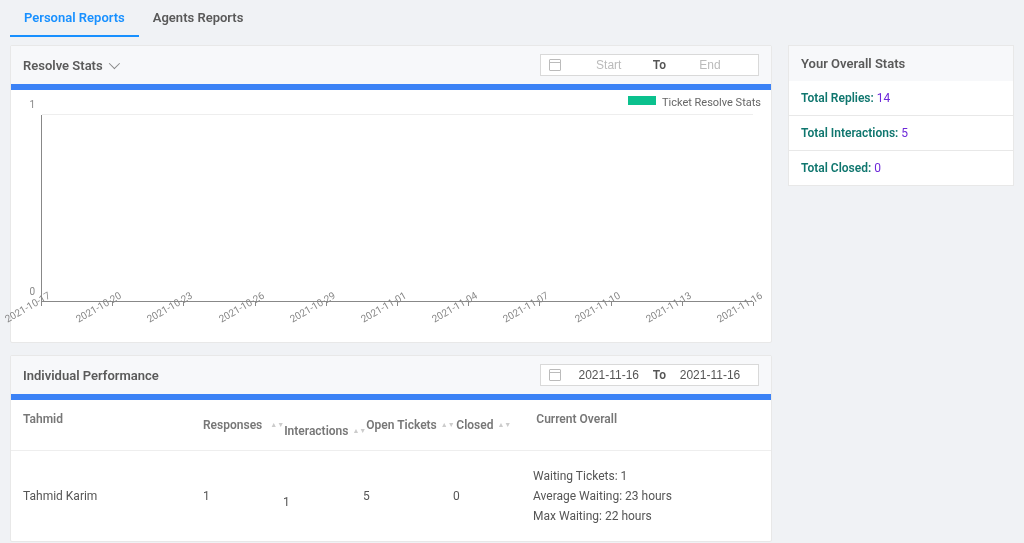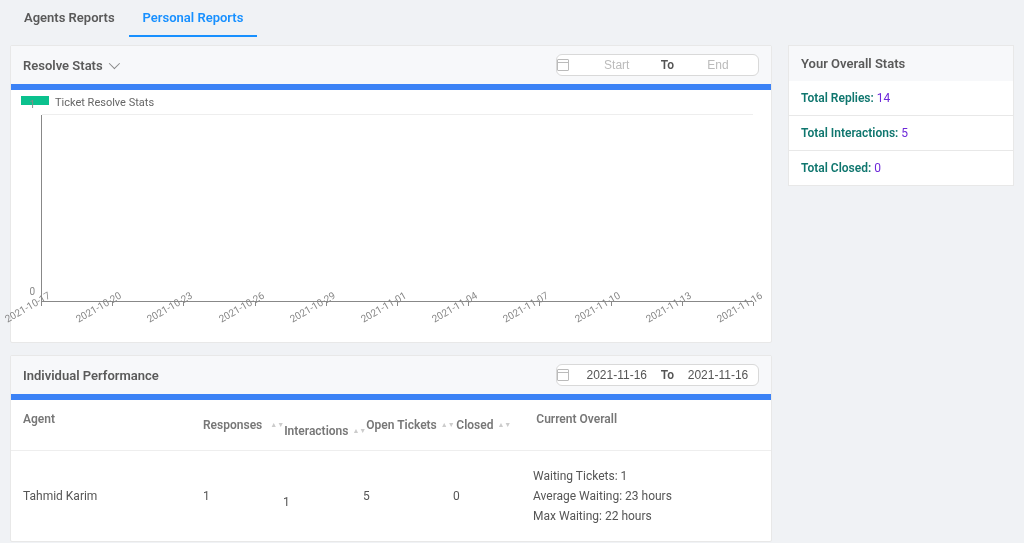--- a/index.html
+++ b/index.html
@@ -59,22 +59,22 @@
       width: 8px; height: 8px;
       border-right: 1.5px solid #888;
       border-bottom: 1.5px solid #888;
       transform: rotate(45deg) translateY(-2px);
     }
     .date-range {
       display: flex;
       align-items: center;
       background: #fff;
       border: 1px solid #d9d9d9;
-      border-radius: 6px;
-      padding: 3px 0;
+      border-radius: 0;
+      padding: 3px 8px;
       font-size: 12px;
       color: #888;
     }
     .calendar-icon {
       width: 12px; height: 12px;
       border: 1px solid #bbb;
       border-radius: 1px;
       margin-right: 8px;
       position: relative;
     }
@@ -94,21 +94,21 @@
       background: transparent;
     }
     .date-input::placeholder { color: #bbb; }
     .date-sep { font-weight: 600; color: #555; margin: 0 4px; }
     .chart-body {
       padding: 6px 10px 12px 10px;
       position: relative;
     }
     .legend {
       display: flex;
-      justify-content: flex-start;
+      justify-content: flex-end;
       font-size: 11px;
       color: #666;
       margin-bottom: 6px;
       gap: 6px;
     }
     .legend-swatch {
       width: 28px; height: 9px;
       background: #0bc18e;
       display: inline-block;
     }
@@ -205,22 +205,22 @@
       font-size: 12px;
       color: #555;
       align-items: center;
     }
     .overall-lines { display: flex; flex-direction: column; gap: 6px; }
   </style>
 </head>
 <body>
 
 <div class="tabs">
+  <div class="tab active">Personal Reports</div>
   <div class="tab">Agents Reports</div>
-  <div class="tab active">Personal Reports</div>
 </div>
 
 <div class="main-row">
   <div class="left-col">
 
     <div class="card">
       <div class="card-header">
         <div class="card-header-left">
           <span>Resolve Stats</span>
           <span class="chevron-down"></span>
@@ -278,21 +278,21 @@
         <span>Individual Performance</span>
         <div class="date-range">
           <span class="calendar-icon"></span>
           <input class="date-input" value="2021-11-16" style="">
           <span class="date-sep">To</span>
           <input class="date-input" value="2021-11-16" style="">
         </div>
       </div>
       <div class="table-body">
         <div class="table-head-row">
-          <div class="col-agent">Agent</div>
+          <div class="col-agent">Tahmid</div>
           <div class="col-resp">
               <span>Responses</span>
               <span class="sort-icon">▲▼</span>
             </div>
           <div class="col-inter">
               <span>Interactions</span>
               <span class="sort-icon">▲▼</span>
             </div>
           <div class="col-open">
               <span>Open Tickets</span>

